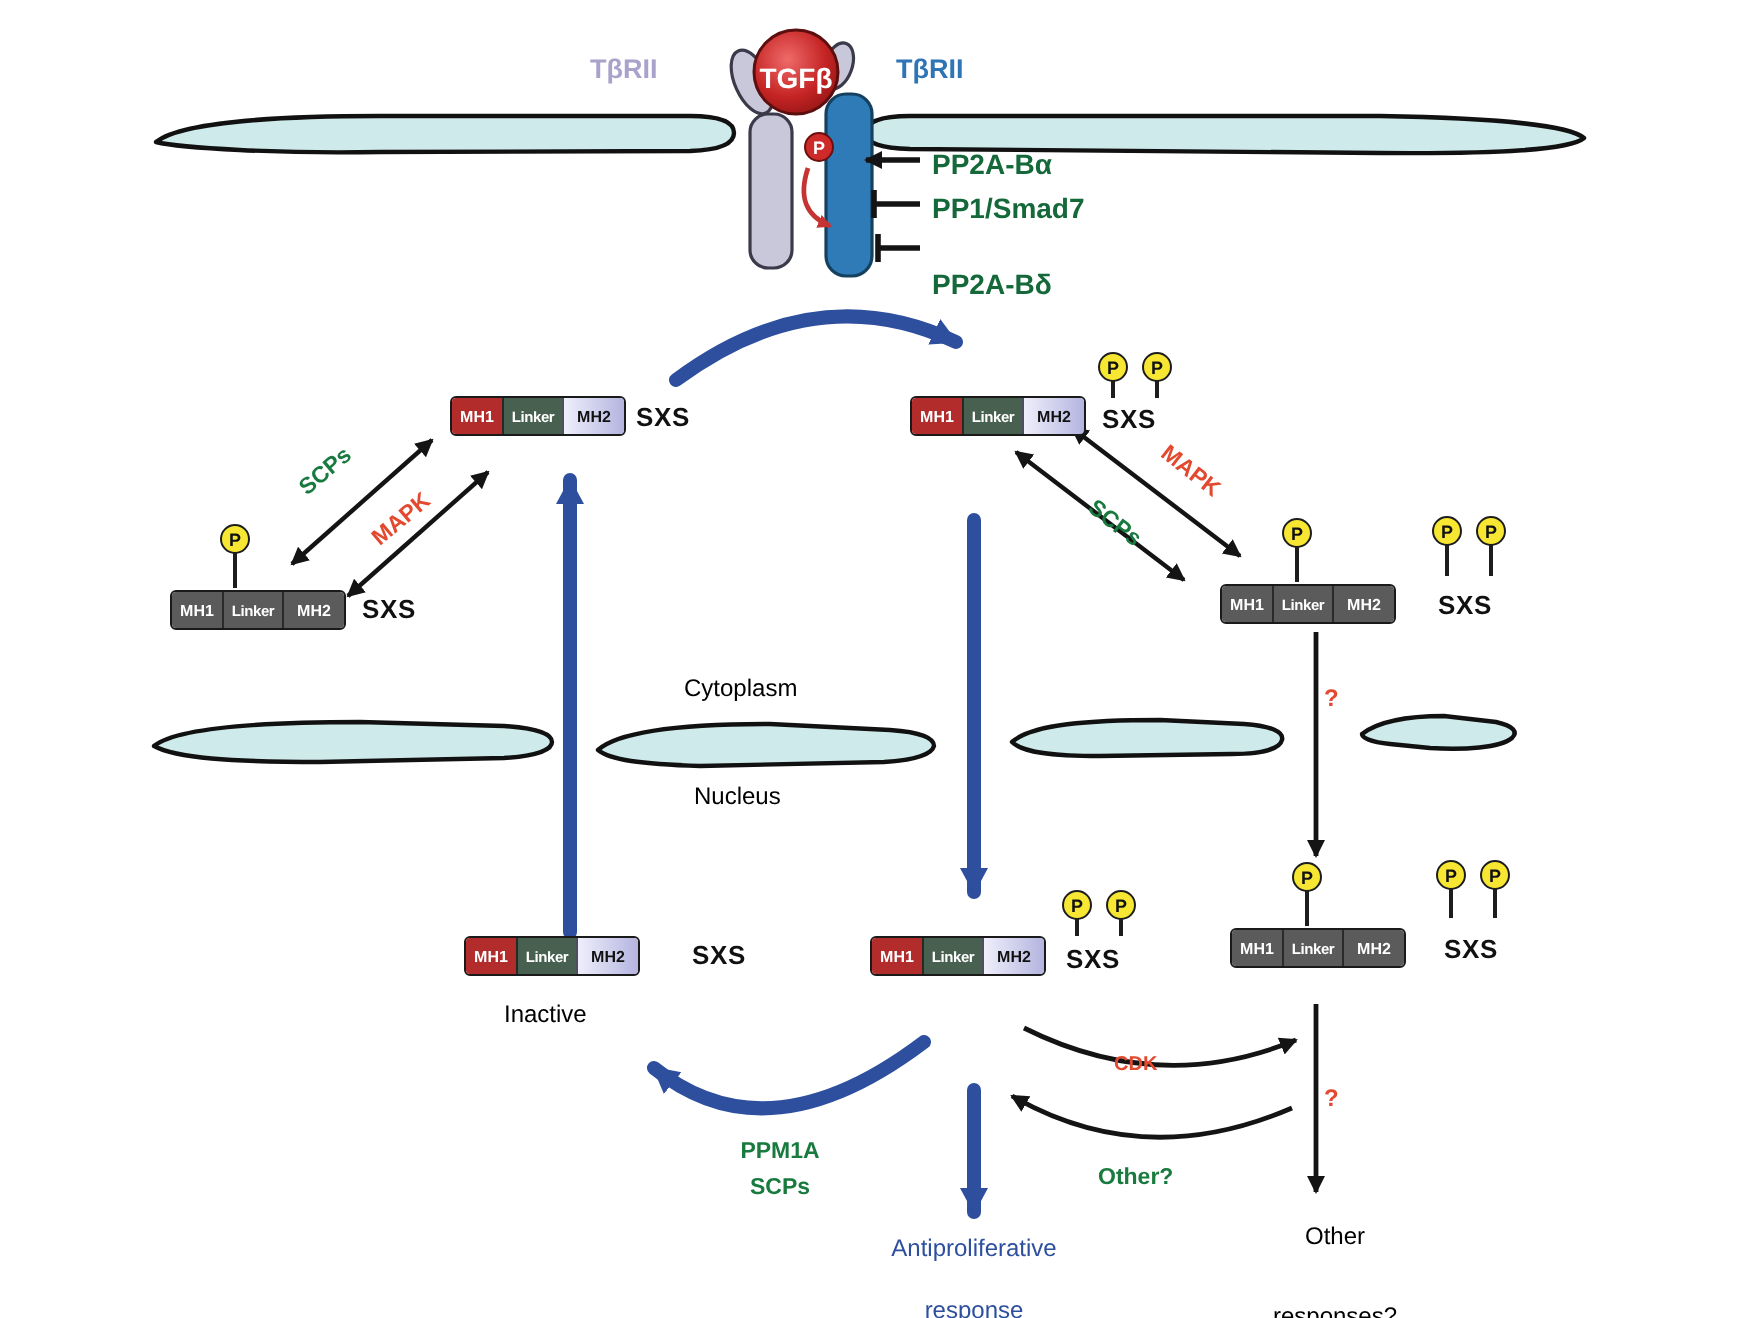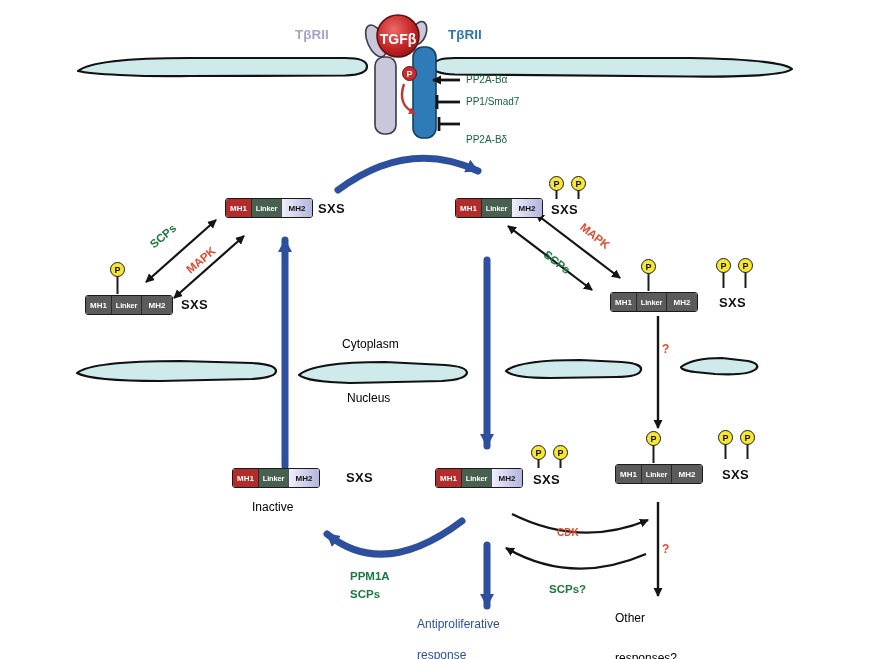--- a/index.html
+++ b/index.html
@@ -2,26 +2,26 @@
 <html><head>
 <meta charset="utf-8">
 <style>
   * { margin:0; padding:0; box-sizing:border-box; }
   html,body { background:#ffffff; }
   .stage { position:relative; width:880px; height:659px; background:#fff;
            font-family:"Liberation Sans", sans-serif; overflow:hidden; }
   .art { position:absolute; left:0; top:0; }
 
   .lbl { position:absolute; white-space:nowrap; color:#000000; font-size:12px; }
-  .center { }
+  .center { text-align:center; }
 
   .tbr2 { color:#a9a3cc; font-weight:bold; font-size:13.5px; }
   .tbr1 { color:#2e75b6; font-weight:bold; font-size:13.5px; }
   .tgfb { color:#fff; font-weight:bold; font-size:14px; width:42px; text-align:center; }
-  .inh  { color:#14683a; font-weight:normal; font-size:10px; }
+  .inh  { color:#14683a; font-weight:bold; font-size:14px; }
   .enz-g { color:#187a3e; font-weight:bold; font-size:11.5px; }
   .enz-r { color:#e2492f; font-weight:bold; font-size:11.5px; }
   .cdk { font-size:10px; }
   .sxs { font-weight:bold; font-size:13px; letter-spacing:.3px; color:#111; }
   .blue-t { color:#2d4f9e; }
   .q { color:#e2492f; font-weight:bold; font-size:12px; }
   .rl { transform:rotate(-40deg); transform-origin:center; }
   .rr { transform:rotate(38deg); transform-origin:center; }
 
   .smad { position:absolute; display:flex; height:20px; border:1px solid #1a1a1a;
@@ -198,21 +198,21 @@
   <div class="lbl enz-r rr" style="left:578px;top:230px">MAPK</div>
   <div class="lbl enz-g rr" style="left:542px;top:256px">SCPs</div>
 
   <div class="lbl" style="left:342px;top:337px">Cytoplasm</div>
   <div class="lbl" style="left:347px;top:391px">Nucleus</div>
 
   <div class="lbl" style="left:252px;top:500px">Inactive</div>
   <div class="lbl enz-g center" style="left:350px;top:570px;width:80px">PPM1A</div>
   <div class="lbl enz-g center" style="left:350px;top:588px;width:80px">SCPs</div>
   <div class="lbl enz-r cdk" style="left:557px;top:527px">CDK</div>
-  <div class="lbl enz-g" style="left:549px;top:583px">SCPs?</div>
+  <div class="lbl enz-g" style="left:549px;top:583px">Other?</div>
 
   <div class="lbl q" style="left:662px;top:342px">?</div>
   <div class="lbl q" style="left:662px;top:542px">?</div>
 
   <div class="lbl blue-t center" style="left:417px;top:617px;width:140px">Antiproliferative</div>
   <div class="lbl blue-t center" style="left:417px;top:648px;width:140px">response</div>
   <div class="lbl center" style="left:615px;top:611px;width:105px">Other</div>
   <div class="lbl center" style="left:615px;top:651px;width:105px">responses?</div>
 
 </div>

